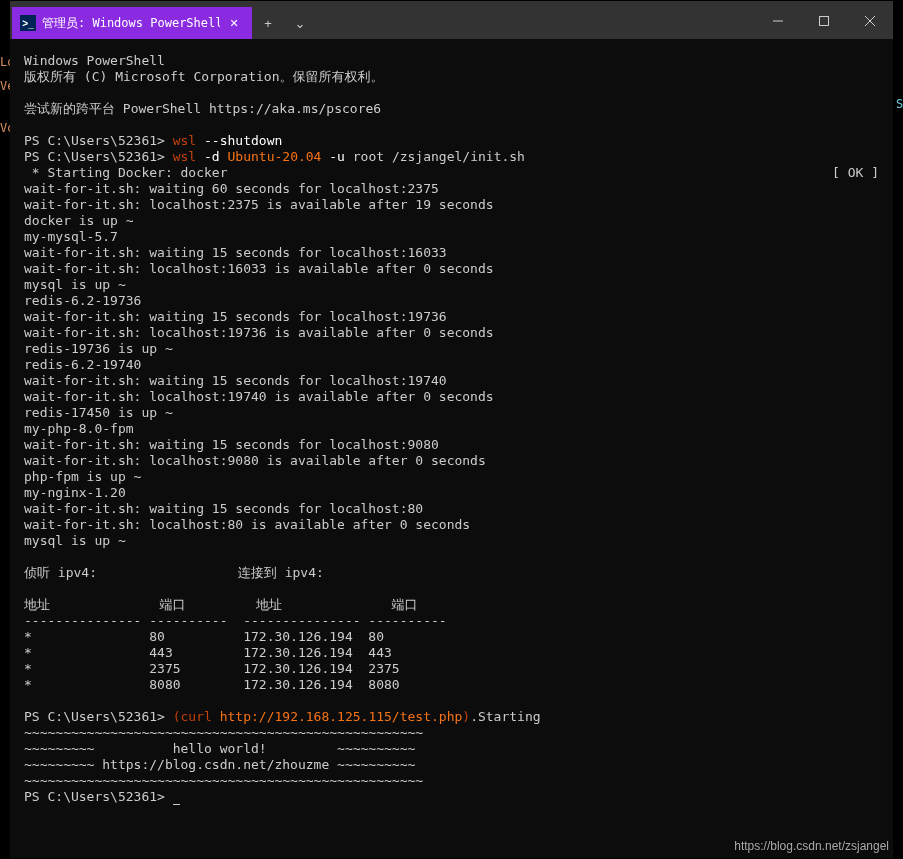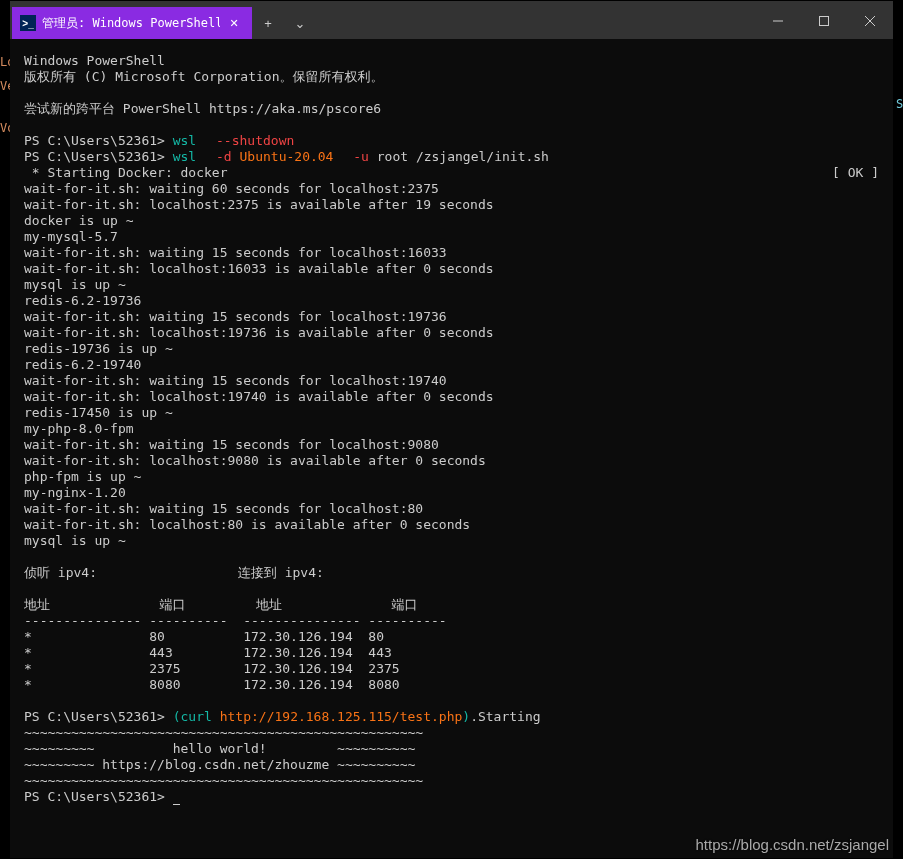--- a/index.html
+++ b/index.html
@@ -94,36 +94,36 @@
   }
   .win-btn svg { stroke: #ccc; fill: none; }
   .content {
     flex: 1;
     padding: 14px 14px 10px 14px;
     color: #ccc;
     line-height: 16px;
     white-space: pre;
     overflow: hidden;
   }
-  .cmd-yellow { color: #14b8a6; }
-  .cmd-gray { color: #ef4444; margin-left: 12px; }
+  .cmd-yellow { color: #c2410c; }
+  .cmd-gray { color: #ffffff; }
   .cmd-teal { color: #f97316; }
   .ok-right { float: right; }
   .cursor {
     display: inline-block;
     width: 7px;
     border-bottom: 1px solid #ccc;
     vertical-align: bottom;
   }
   .watermark {
     position: absolute;
     bottom: 6px;
     right: 14px;
     color: #aaa;
-    font-size: 15px;
+    font-size: 12px;
     font-family: Arial, sans-serif;
     text-shadow: 0 0 2px rgba(0,0,0,.6);
   }
 </style>
 </head>
 <body>
 
 <div class="behind-text" style="top:54px;left:0">Lo</div>
 <div class="behind-text" style="top:78px;left:0">Ve</div>
 <div class="behind-text" style="top:120px;left:0">Vo</div>

